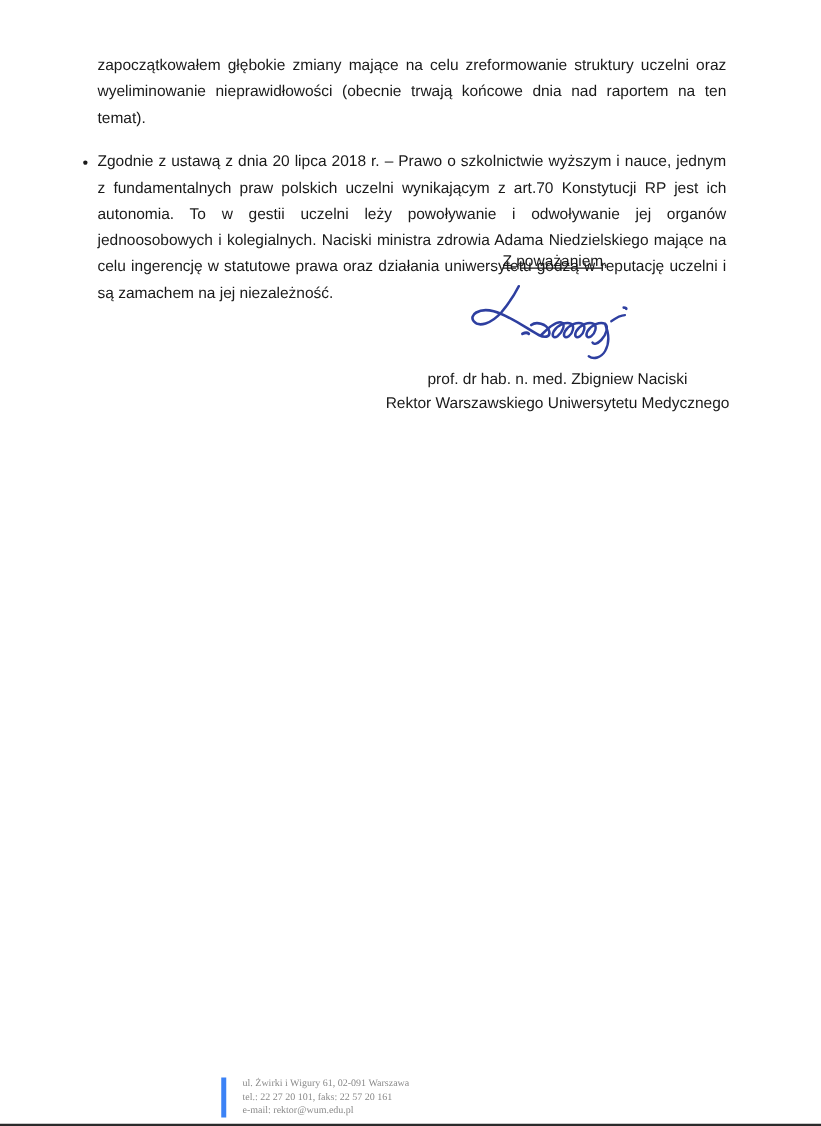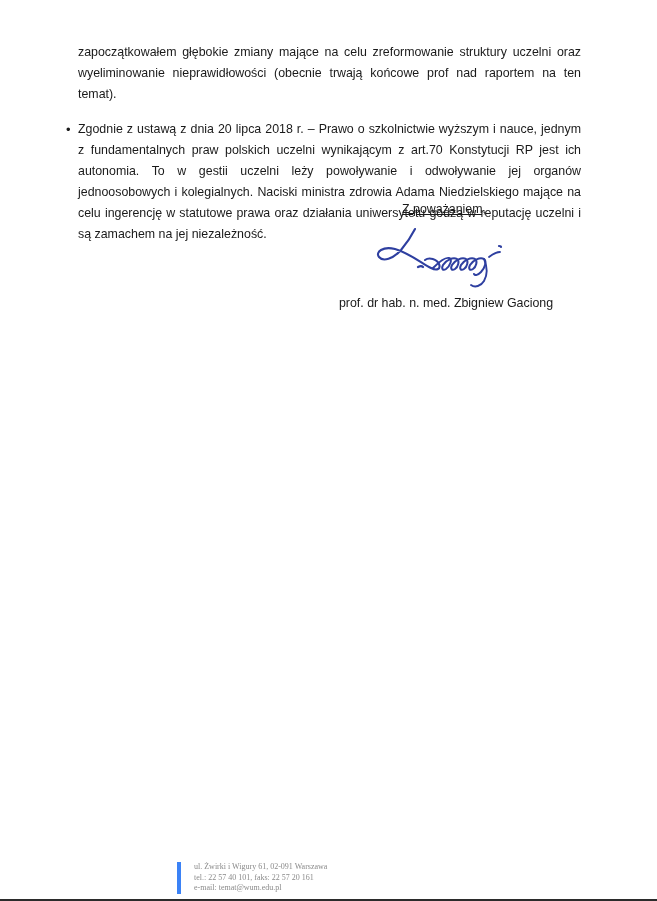--- a/index.html
+++ b/index.html
@@ -124,21 +124,21 @@
     background: #2b2b2b;
   }
 </style>
 </head>
 <body>
 
 <div class="page">
 
   <div class="content">
 
-    <p class="para">zapoczątkowałem głębokie zmiany mające na celu zreformowanie struktury uczelni oraz wyeliminowanie nieprawidłowości (obecnie trwają końcowe prof nad raportem na ten temat).</p>
+    <p class="para">zapoczątkowałem głębokie zmiany mające na celu zreformowanie struktury uczelni oraz wyeliminowanie nieprawidłowości (obecnie trwają końcowe dnia nad raportem na ten temat).</p>
 
     <ul class="bullet-list">
       <li class="bullet-item">
         <span class="bullet-mark">•</span>
         <span>Zgodnie z ustawą z dnia 20 lipca 2018 r. – Prawo o szkolnictwie wyższym i nauce, jednym z fundamentalnych praw polskich uczelni wynikającym z art.70 Konstytucji RP jest ich autonomia. To w gestii uczelni leży powoływanie i odwoływanie jej organów jednoosobowych i kolegialnych. Naciski ministra zdrowia Adama Niedzielskiego mające na celu ingerencję w statutowe prawa oraz działania uniwersytetu godzą w reputację uczelni i są zamachem na jej niezależność.</span>
       </li>
     </ul>
 
   </div>
 
@@ -152,26 +152,27 @@
           <path d="M44 5 C40 13, 35 20, 30 26 C22 35, 12 38, 8 33 C4 28, 12 22, 24 25 C38 29, 52 40, 60 44 C66 47, 70 45, 68 40 C66 35, 58 33, 54 36" stroke-width="2.1"></path>
           <path d="M47 43 C49 42, 51 42, 52 43" stroke-width="2.3"></path>
           <path d="M62 44 C68 38, 74 33, 78 34 C82 35, 79 42, 75 45 C72 47, 70 45, 72 41 C75 36, 82 33, 86 35 C89 37, 87 43, 84 45 C81 47, 79 45, 81 41 C84 36, 91 33, 95 35 C98 37, 96 43, 93 45 C90 47, 88 45, 90 41 C93 36, 100 33, 104 35 C107 37, 105 43, 102 45 C99 47, 97 45, 99 41 C102 36, 109 33, 113 35 C116 37, 114 44, 110 48 C107 51, 104 52, 103 50" stroke-width="2"></path>
           <path d="M113 35 C116 42, 117 50, 113 57 C110 62, 104 64, 100 61" stroke-width="1.9"></path>
           <path d="M118 33 C122 30, 126 28, 129 28" stroke-width="1.8"></path>
           <path d="M128 22 C129 22, 130 22, 130 23" stroke-width="2.2"></path>
         </g>
       </svg>
     </div>
 
-    <div class="sign-name">prof. dr hab. n. med. Zbigniew Gaciong</div>
+    <div class="sign-name">prof. dr hab. n. med. Zbigniew Naciski</div>
 
+    <div class="sign-title">Rektor Warszawskiego Uniwersytetu Medycznego</div>
 
   </div>
 
   <div class="footer">
     <div class="footer-line">ul. Żwirki i Wigury 61, 02-091 Warszawa</div>
-    <div class="footer-line">tel.: 22 57 40 101, faks: 22 57 20 161</div>
-    <div class="footer-line">e-mail: temat@wum.edu.pl</div>
+    <div class="footer-line">tel.: 22 27 20 101, faks: 22 57 20 161</div>
+    <div class="footer-line">e-mail: rektor@wum.edu.pl</div>
   </div>
 
   <div class="page-edge"></div>
 
 </div>
 
 </body></html>

